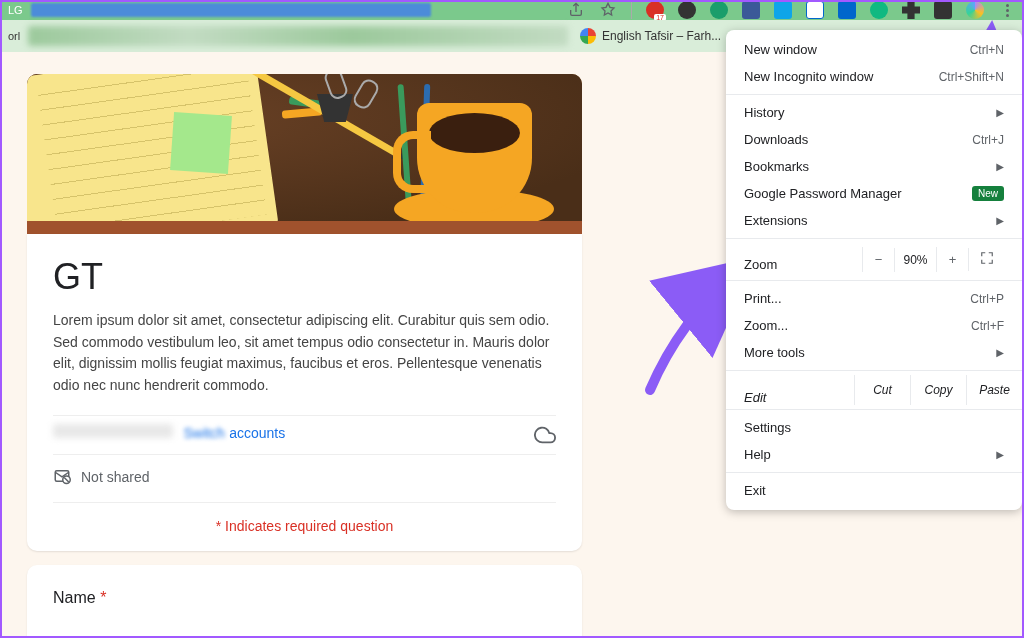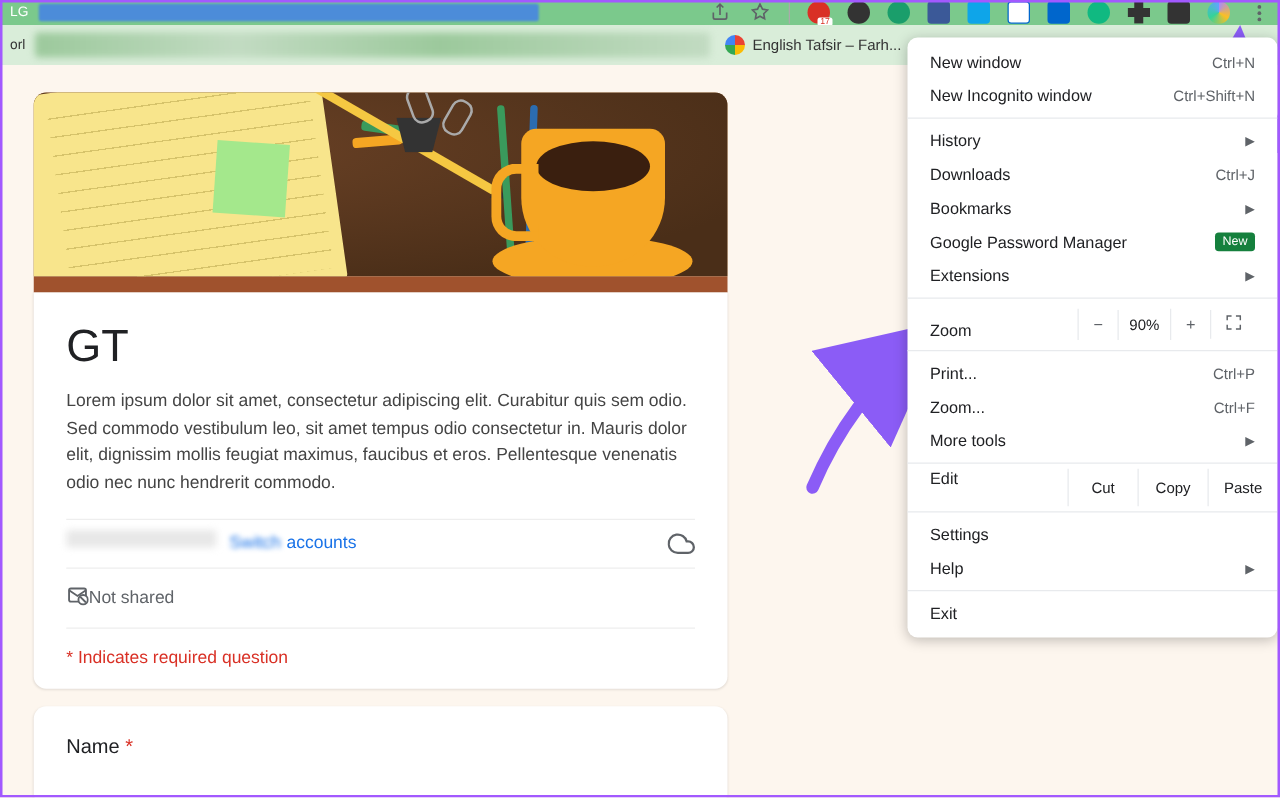--- a/index.html
+++ b/index.html
@@ -24,42 +24,42 @@
 .form-container { width: 555px; margin-left: 27px; margin-top: 22px; }
 .form-banner { width: 100%; height: 147px; border-radius: 10px 10px 0 0; overflow: hidden; background: #8b5a2b; position: relative; }
 .form-accent { height: 13px; background: #a0522d; }
 .form-card { background: #fff; border-radius: 0 0 10px 10px; padding: 22px 26px 16px; box-shadow: 0 1px 2px rgba(0,0,0,0.1); }
 .form-title { font-size: 36px; font-weight: 400; color: #202124; margin-bottom: 12px; }
 .form-desc { font-size: 14px; color: #444; line-height: 1.55; margin-bottom: 18px; }
 .form-email-row { display: flex; align-items: flex-start; justify-content: space-between; padding: 8px 0 8px; border-top: 1px solid #eee; }
 .blur-email { width: 120px; height: 14px; background: #e8e8e8; filter: blur(3px); border-radius: 2px; display: inline-block; margin-right: 6px; }
 .switch-link { color: #1a73e8; font-size: 14px; }
 .cloud-icon { width: 22px; height: 22px; }
-.shared-row { display: flex; align-items: center; padding: 12px 0 14px; border-top: 1px solid #eee; color: #5f6368; font-size: 14px; }
-.required-row { border-top: 1px solid #eee; padding-top: 14px; }
+.shared-row { display: flex; align-items: center; gap: 10px; padding: 12px 0 14px; border-top: 1px solid #eee; color: #5f6368; font-size: 14px; }
+.required-row { border-top: 1px solid #eee; padding-top: 14px; text-align: center; }
 .required-text { color: #d93025; font-size: 14px; }
 
 .question-card { background: #fff; border-radius: 10px; margin-top: 14px; padding: 24px 26px 30px; box-shadow: 0 1px 2px rgba(0,0,0,0.1); }
 .q-label { font-size: 16px; color: #202124; }
 .q-label .req-star { color: #d93025; }
 .q-input { margin-top: 30px; width: 260px; border: none; border-bottom: 1px solid #ccc; font-size: 14px; padding: 4px 0; outline: none; color: #888; }
 
 .chrome-menu { position: absolute; top: 30px; right: 2px; width: 296px; background: #fff; border-radius: 8px; box-shadow: 0 2px 10px rgba(0,0,0,0.25); padding: 6px 0; font-size: 13px; color: #202124; z-index: 100; }
 .menu-row { display: flex; align-items: center; justify-content: space-between; padding: 6px 18px; cursor: pointer; min-height: 27px; }
 .menu-shortcut { color: #5f6368; font-size: 12px; }
 .menu-arrow { color: #5f6368; font-size: 10px; }
 .menu-sep { height: 1px; background: #e8eaed; margin: 4px 0; }
 .new-badge { background: #15803d; color: #fff; font-size: 10px; padding: 2px 6px; border-radius: 3px; margin-left: auto; }
 .zoom-row { display: flex; align-items: flex-end; padding: 4px 18px; min-height: 30px; }
 .zoom-label { flex: 1; }
 .zoom-ctrls { display: flex; align-items: center; gap: 0; }
 .zoom-btn { width: 32px; text-align: center; color: #5f6368; cursor: pointer; border-left: 1px solid #e8eaed; padding: 5px 0; }
 .zoom-val { width: 42px; text-align: center; font-size: 12px; padding: 5px 0; border-left: 1px solid #e8eaed; }
 .zoom-full { width: 36px; text-align: center; border-left: 1px solid #e8eaed; padding: 3px 0; }
-.edit-row { display: flex; align-items: flex-start; padding: 0 0 0 18px; min-height: 30px; }
+.edit-row { display: flex; align-items: flex-end; padding: 0 0 0 18px; min-height: 30px; font-style: italic; }
 .edit-label { flex: 1; }
 .edit-btn { width: 56px; text-align: center; font-size: 12px; color: #202124; cursor: pointer; border-left: 1px solid #e8eaed; padding: 8px 0; }
 
 
 .banner-desk { position: absolute; inset: 0; background: radial-gradient(ellipse at 20% 30%, #6b4226 0%, #4a2e18 80%); }
 .paper { position: absolute; left: -10px; bottom: -20px; width: 250px; height: 180px; background: #f8e58c; transform: rotate(-8deg); border-radius: 4px; }
 .paper::before { content: ""; position: absolute; inset: 10px 10px 10px 30px; background: repeating-linear-gradient(0deg, transparent 0 14px, #d6c36a 14px 15px); }
 .sticky { position: absolute; left: 145px; top: 40px; width: 58px; height: 58px; background: #a4e88c; transform: rotate(4deg); }
 .pencil { position: absolute; left: 200px; top: 30px; width: 180px; height: 7px; background: #f5c842; transform: rotate(30deg); }
 .pencil::after { content: ""; position: absolute; right: -12px; top: -2px; border-left: 12px solid #333; border-top: 6px solid transparent; border-bottom: 6px solid transparent; }

